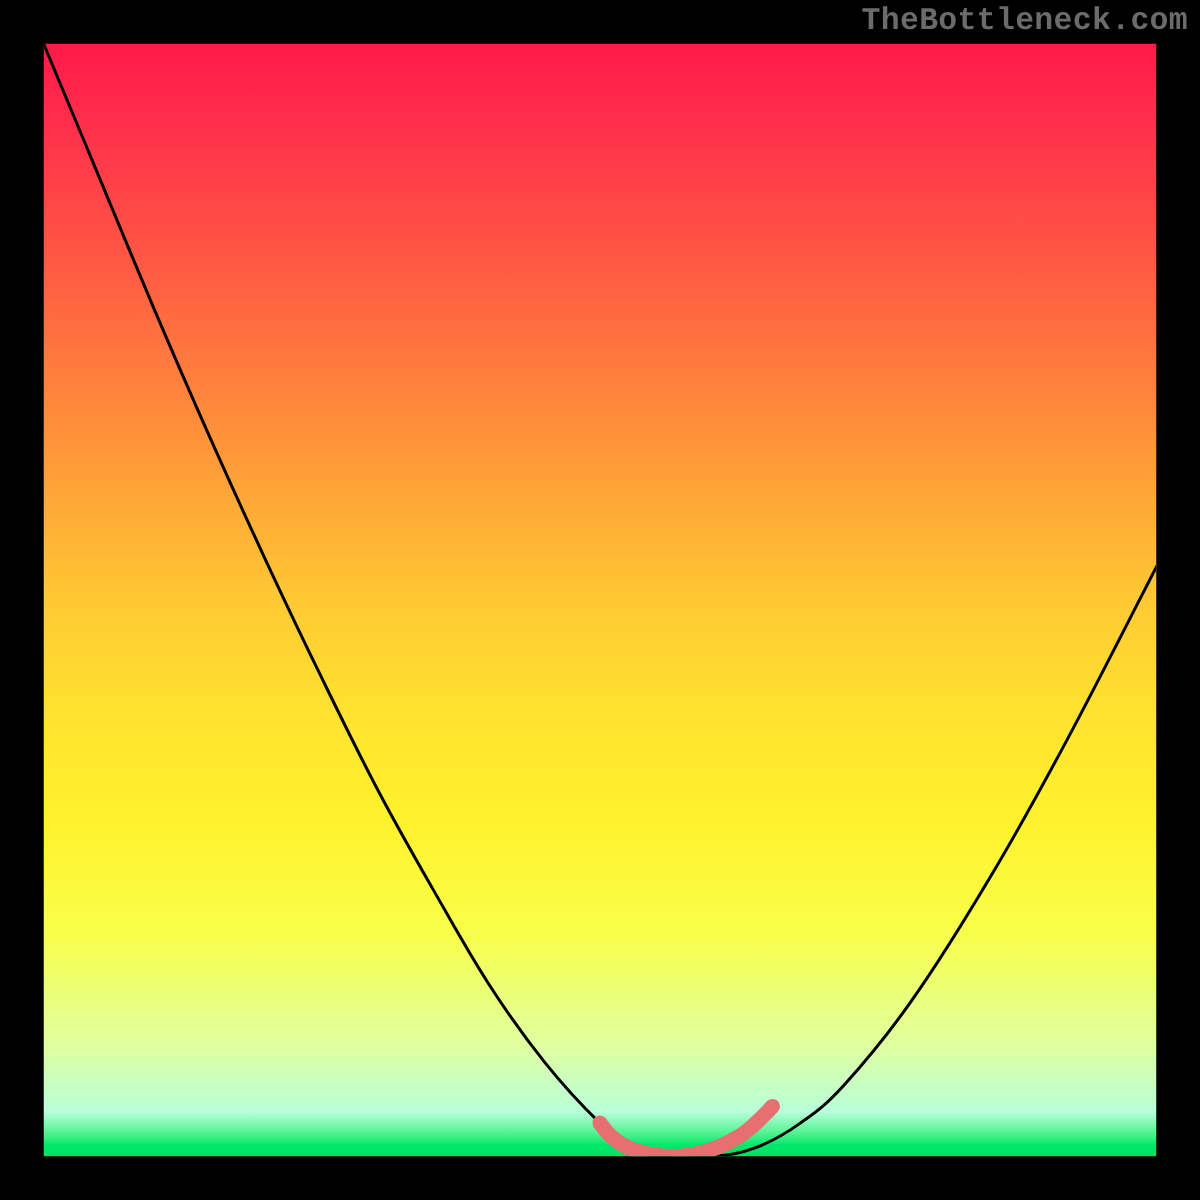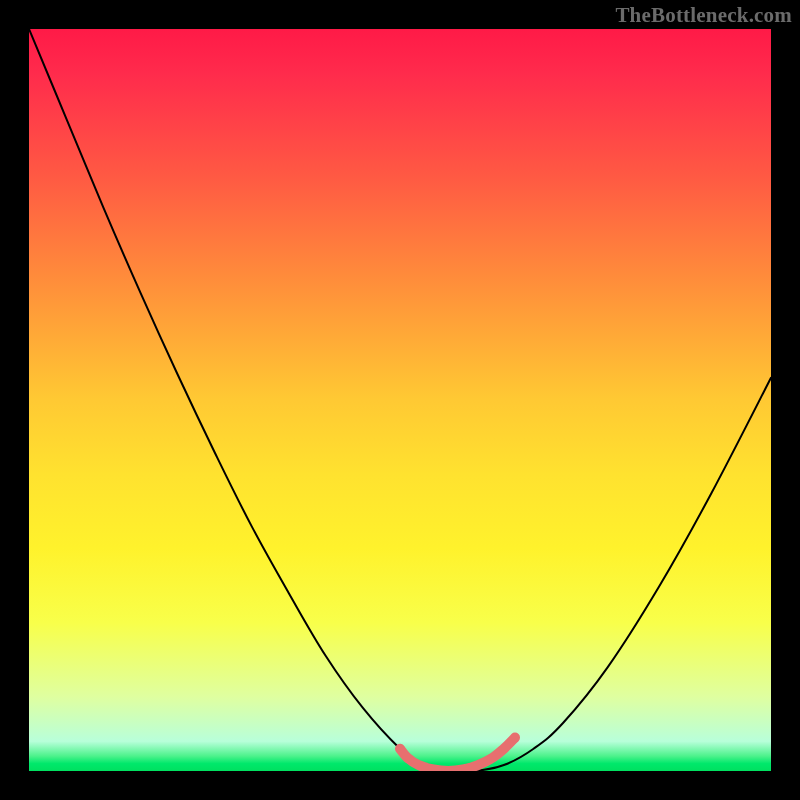--- a/index.html
+++ b/index.html
@@ -43,21 +43,21 @@
       #b8ffda 96%,
       #4cf28b 98%,
       #00e86b 99%,
       #00e060 100%
     );
   }
   .watermark {
     position: absolute;
     top: 3px;
     right: 8px;
-    font-family: Liberation Serif, serif;
+    font-family: Liberation Mono, monospace;
     font-size: 21px;
     font-weight: 600;
     color: #6b6b6b;
     letter-spacing: 0.2px;
   }
   svg {
     position: absolute;
     left: 0;
     top: 0;
   }

